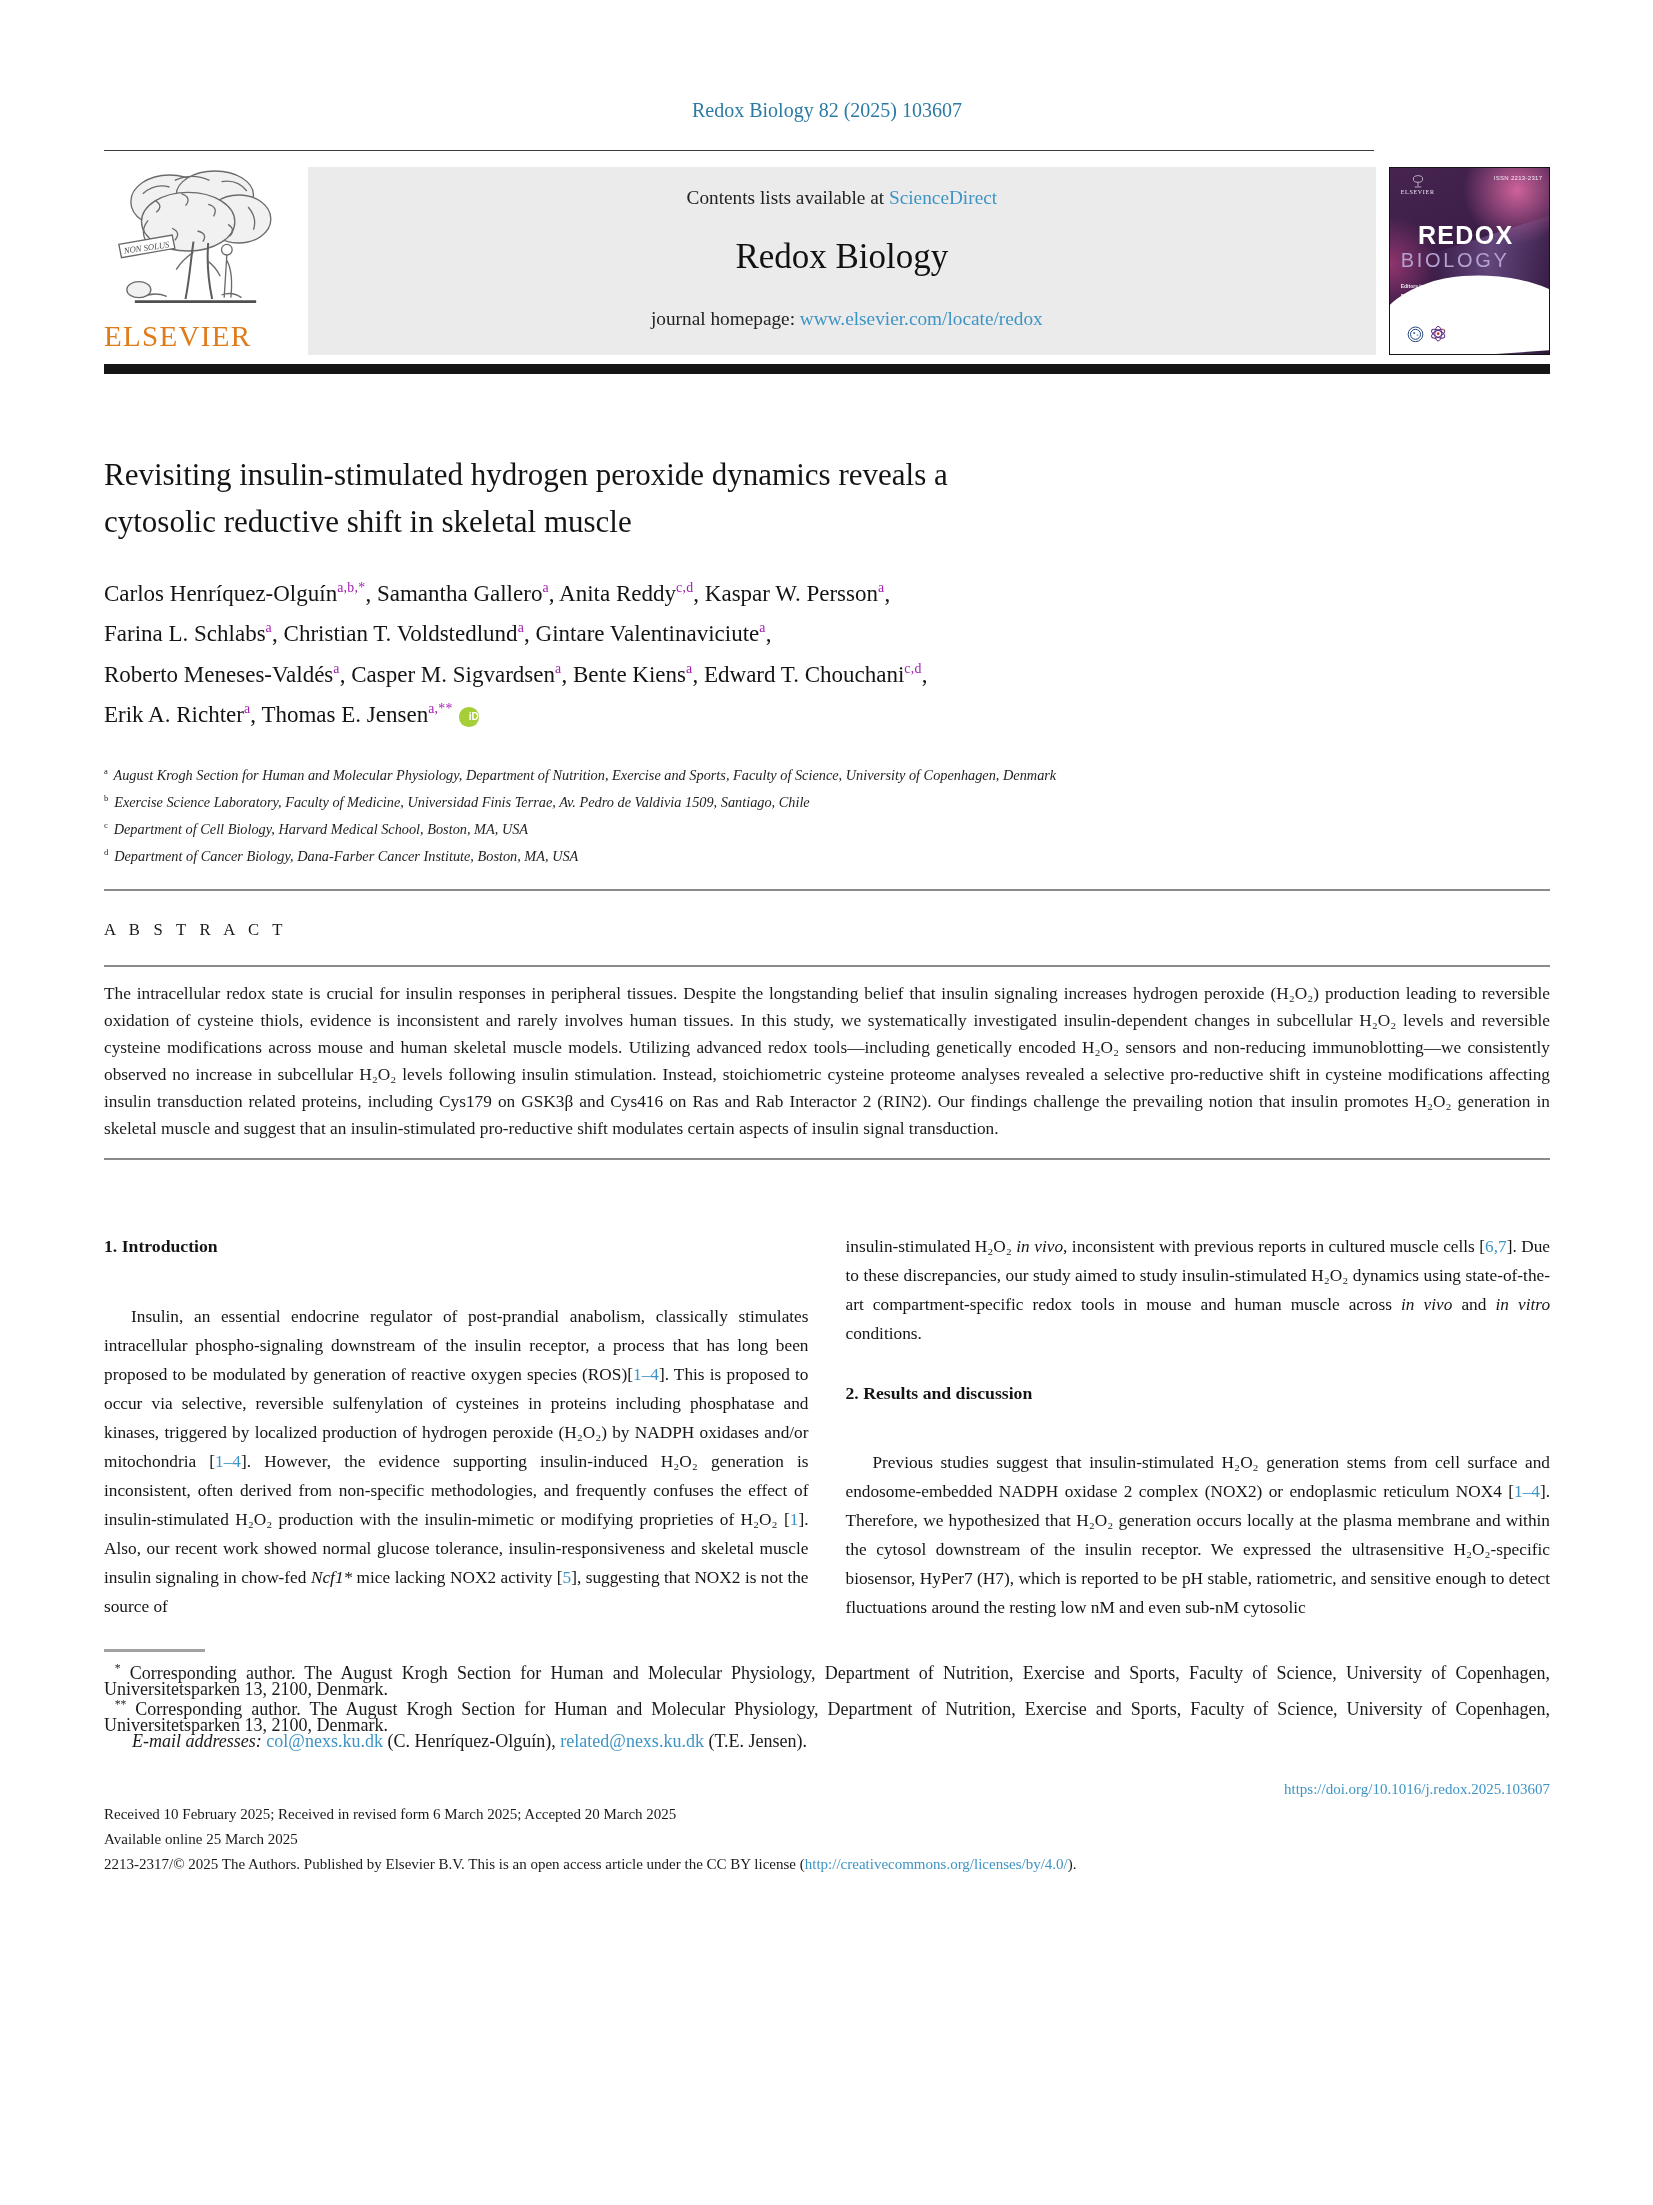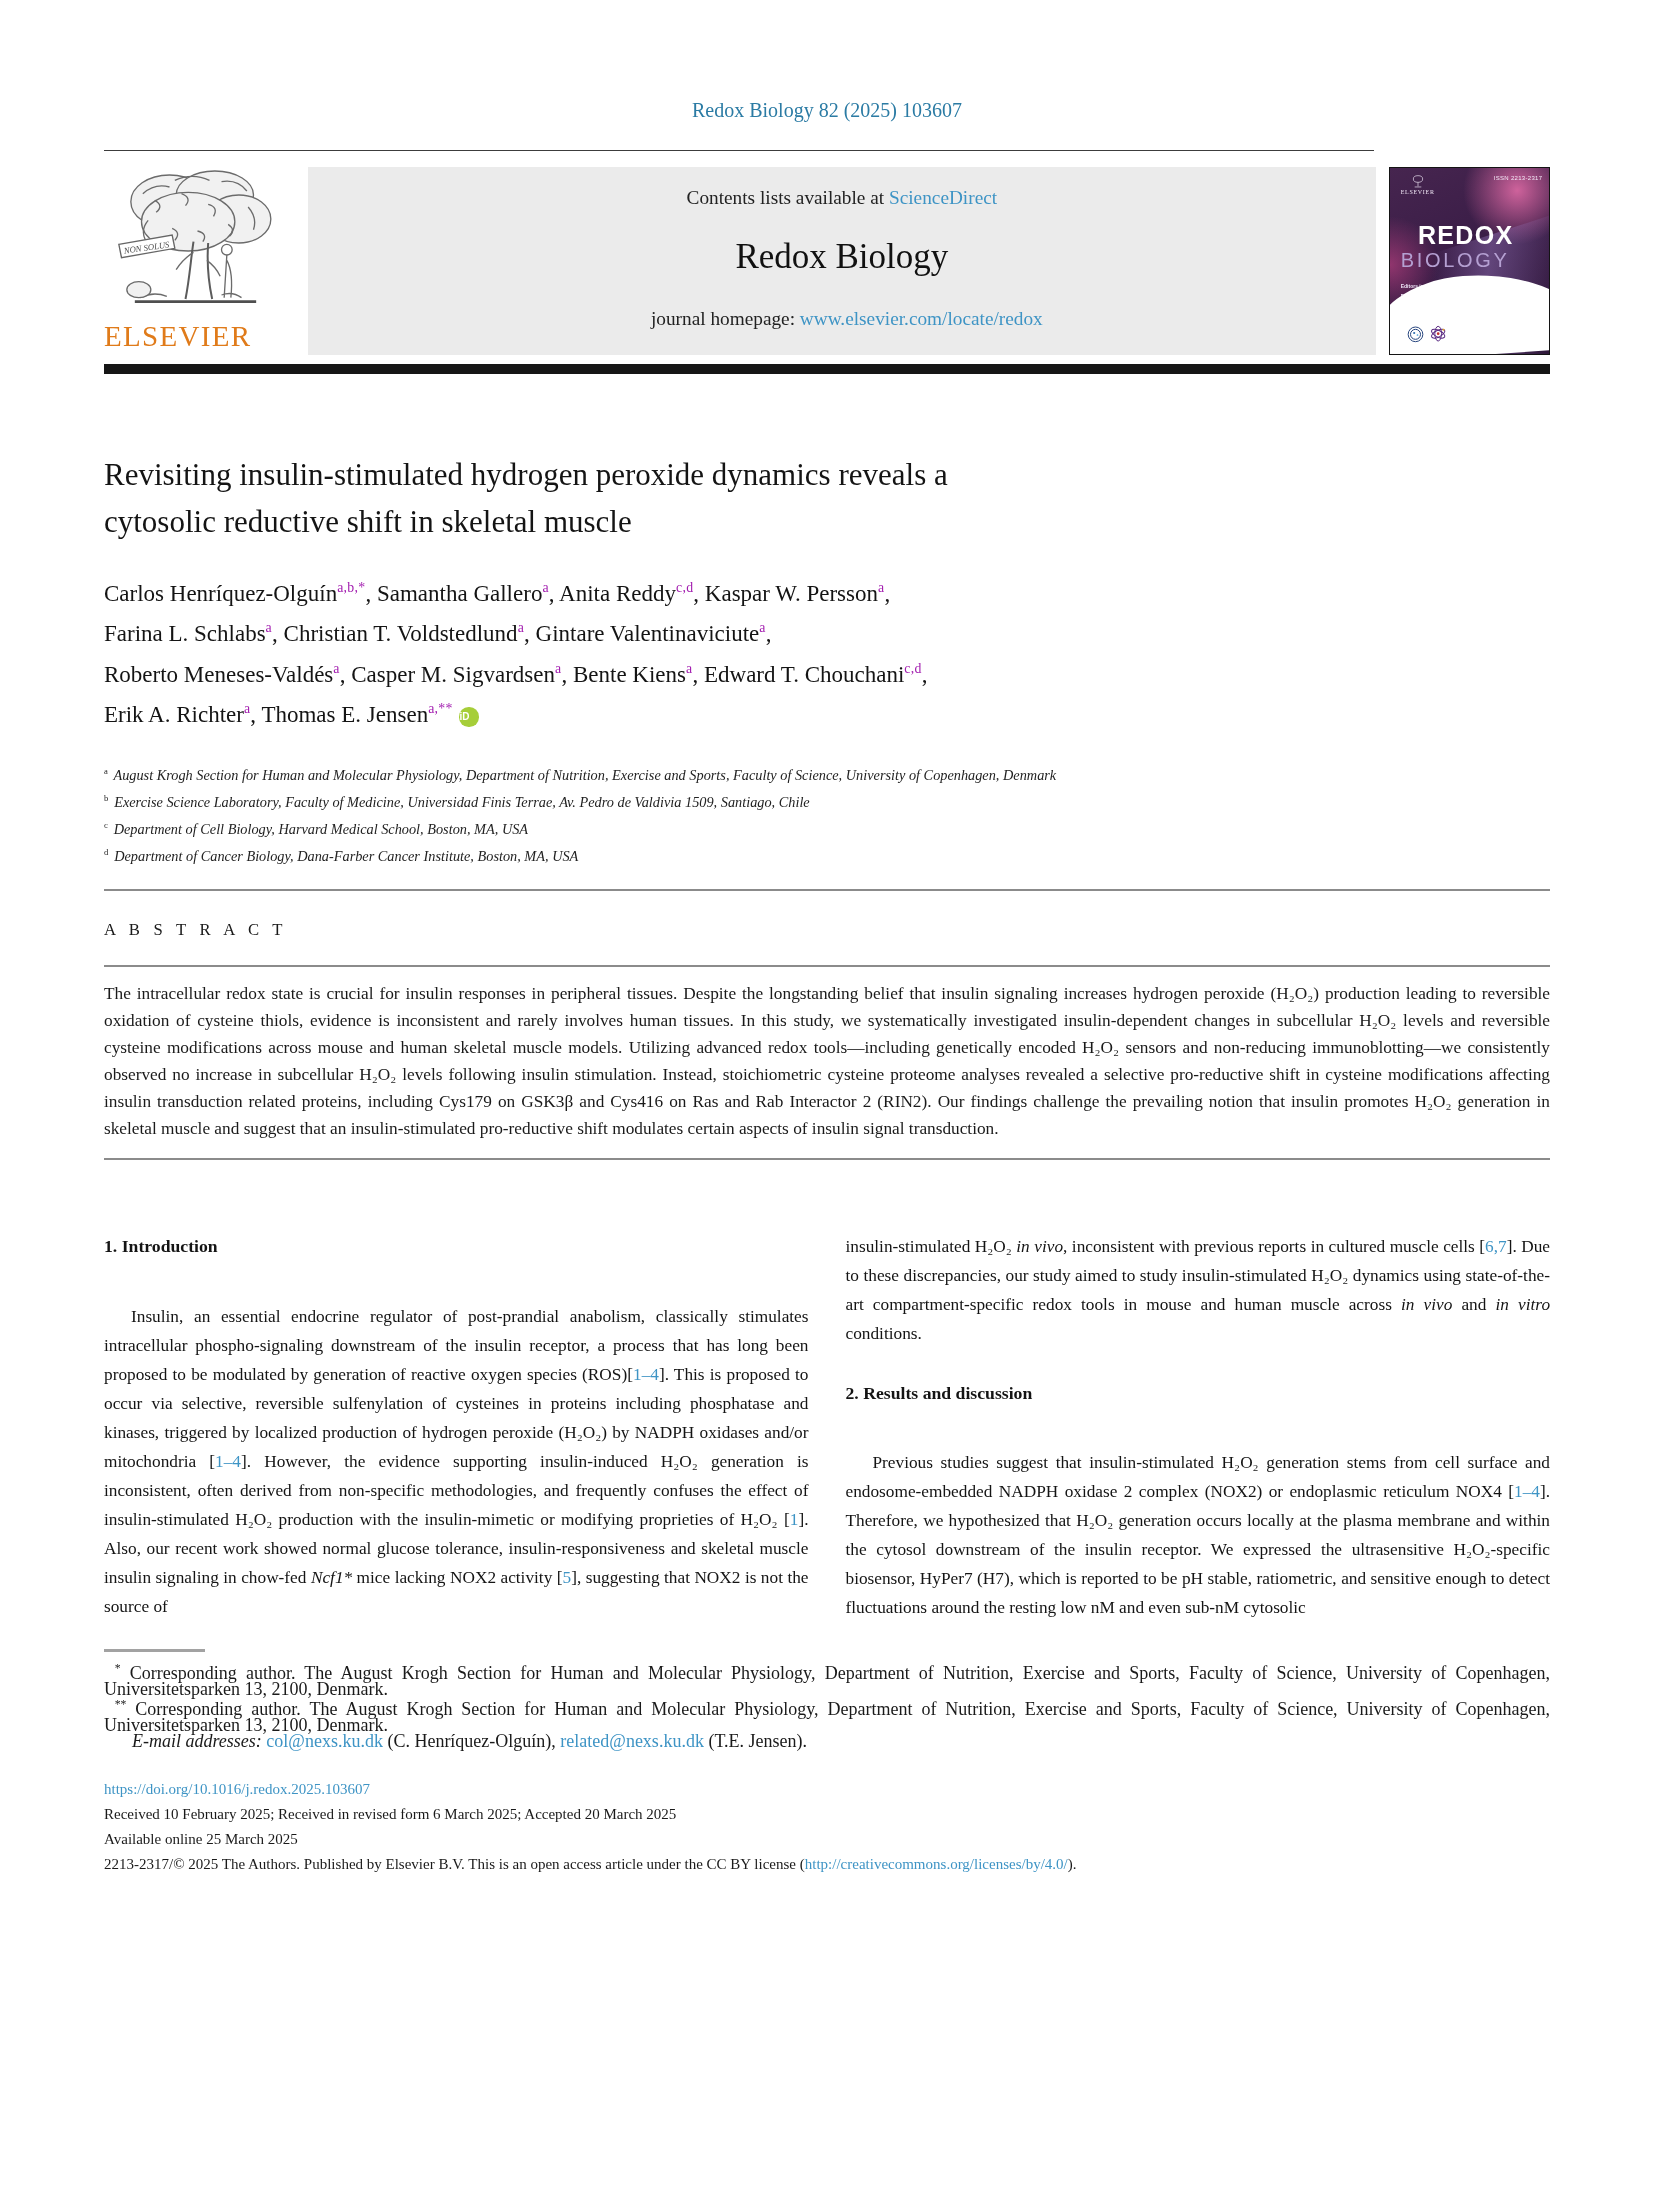--- a/index.html
+++ b/index.html
@@ -19,21 +19,21 @@
   
   .header-row { margin-top:16px; display:flex; height:188px; }
   .elsevier-block { width:200px; position:relative; }
   .elsevier-block svg.tree { display:block; margin-left:4px; }
   .elsevier-word { font-size:29px; letter-spacing:1.3px; color:#e07b1a; margin-top:1.3px; }
 
   .gray-box { flex:1; margin-left:4px; background:#ebebeb; text-align:center; padding-top:20px; }
   .contents-line { font-size:19.3px; color:#222; }
   .journal-title { margin-top:28px; font-size:35px; color:#111; }
   .homepage-line { margin-top:31px; font-size:19.3px; color:#222;padding-left:10px; }
-  .lk { color:#3e94c5; text-decoration:none; cursor:pointer; }
+  .lk { color:#3e94c5; text-decoration:none; cursor:pointer;text-align:right; }
 
   
   .cover {
     width:161px; margin-left:13.3px; position:relative; border:1.3px solid #141414;
     background:
       radial-gradient(circle at 80% 12%, rgba(232,110,170,.85) 0%, rgba(232,110,170,0) 26%),
       radial-gradient(circle at 0% 52%, rgba(214,72,140,.55) 0%, rgba(214,72,140,0) 26%),
       radial-gradient(circle at 62% 78%, rgba(230,60,125,.9) 0%, rgba(230,60,125,0) 22%),
       linear-gradient(155deg,#46254f 0%,#3a1d47 45%,#2d1638 100%);
     overflow:hidden;
@@ -58,21 +58,21 @@
 
   
   .title { margin-top:77px; font-size:31px; font-weight:normal; line-height:47px; color:#141414;font-family:Liberation Serif, serif; }
 
   
   .authors { margin-top:25px; font-size:23px; line-height:35px; color:#141414; }
   .sup { font-size:.60em; vertical-align:super; color:#a21caf; letter-spacing:0.3px; }
   .supb { font-size:.65em; vertical-align:super; color:#1c1c1c; }
   .orcid { display:inline-block; width:19.3px; height:19.3px; border-radius:50%; background:#a6ce39;
       color:#ffffff; font-family:"Liberation Sans",sans-serif; font-size:10px; font-weight:bold;
-      text-align:left; line-height:19.3px; vertical-align:middle; margin-left:6.7px; }
+      text-align:right; line-height:19.3px; vertical-align:middle; margin-left:6.7px; }
 
   
   .affils { margin-top:28px; font-size:14.3px; line-height:23px; font-style:italic; color:#222; }
   .affils .sup { font-style:normal; color:#222; margin-right:2px; }
 
   .mid-rule { border-top:2px solid #8b8b8b; }
   .r1 { margin-top:22px; }
   .abstract-head { margin-top:29px; font-size:16.7px; letter-spacing:4.7px; color:#1a1a1a; }
   .r2 { margin-top:25px; }
   .abstract-text { margin-top:13px; font-size:17.3px; line-height:27px; text-align:justify; color:#1a1a1a; }

